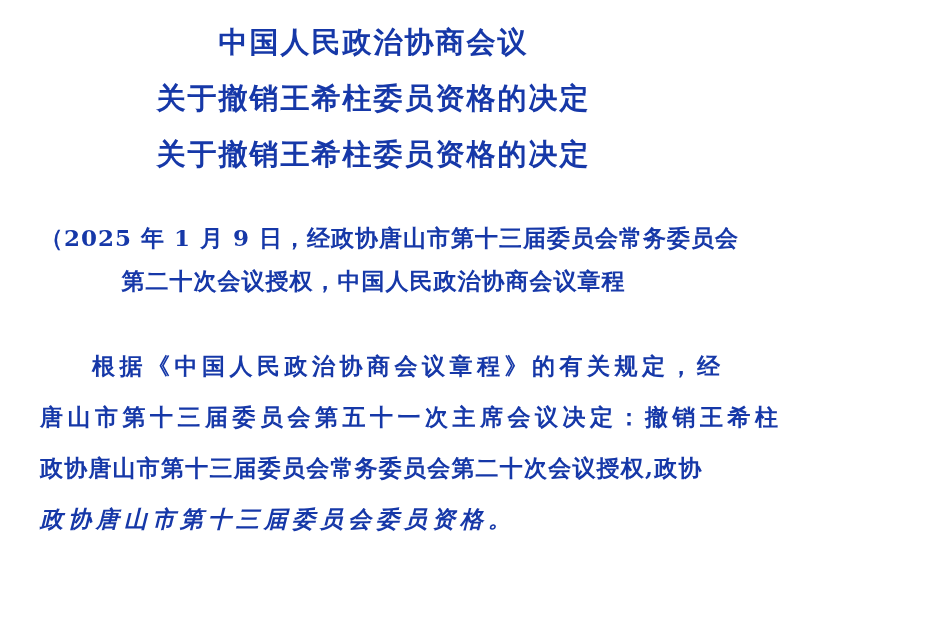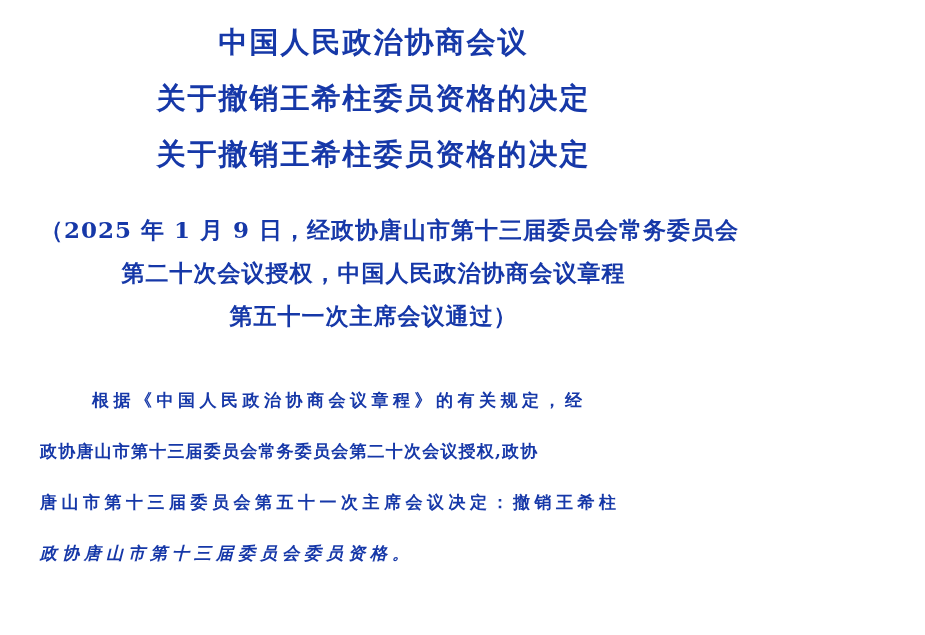--- a/index.html
+++ b/index.html
@@ -28,36 +28,36 @@
     font-size: 29px;
     line-height: 56px;
     letter-spacing: 2px;
     color: #1638a8;
   }
   .doc-title .line {
     display: block;
     white-space: nowrap;
   }
   .subtitle {
-    margin-top: 26px;
+    margin-top: 34px;
     text-align: center;
     font-weight: bold;
     font-size: 23px;
     line-height: 43px;
     letter-spacing: 1px;
     color: #1638a8;
   }
   .subtitle .line {
     display: block;
     white-space: nowrap;
   }
   .body-text {
     margin-top: 38px;
     font-weight: bold;
-    font-size: 17px;
+    font-size: 23px;
     line-height: 51px;
     letter-spacing: 0.5px;
     color: #1638a8;
     text-align: justify;
   }
   .body-text .line {
     display: block;
     white-space: nowrap;
   }
   .line-1 { text-indent: 0; padding-left: 52px; }
@@ -72,23 +72,22 @@
 
   <div class="doc-title">
     <span class="line">中国人民政治协商会议</span>
     <span class="line">关于撤销王希柱委员资格的决定</span>
     <span class="line">关于撤销王希柱委员资格的决定</span>
   </div>
 
   <div class="subtitle">
     <span class="line">（2025 年 1 月 9 日，经政协唐山市第十三届委员会常务委员会</span>
     <span class="line">第二十次会议授权，中国人民政治协商会议章程</span>
-    <span class="line">第五十一次主席会议通过）</span>
   </div>
 
   <div class="body-text">
     <span class="line line-1 line-spread-2">根据《中国人民政治协商会议章程》的有关规定，经</span>
+    <span class="line line-spread-2">唐山市第十三届委员会第五十一次主席会议决定：撤销王希柱</span>
     <span class="line line-spread-1">政协唐山市第十三届委员会常务委员会第二十次会议授权,政协</span>
-    <span class="line line-spread-2">唐山市第十三届委员会第五十一次主席会议决定：撤销王希柱</span>
     <span class="line line-spread-3">政协唐山市第十三届委员会委员资格。</span>
   </div>
 
 </div>
 
 </body></html>

